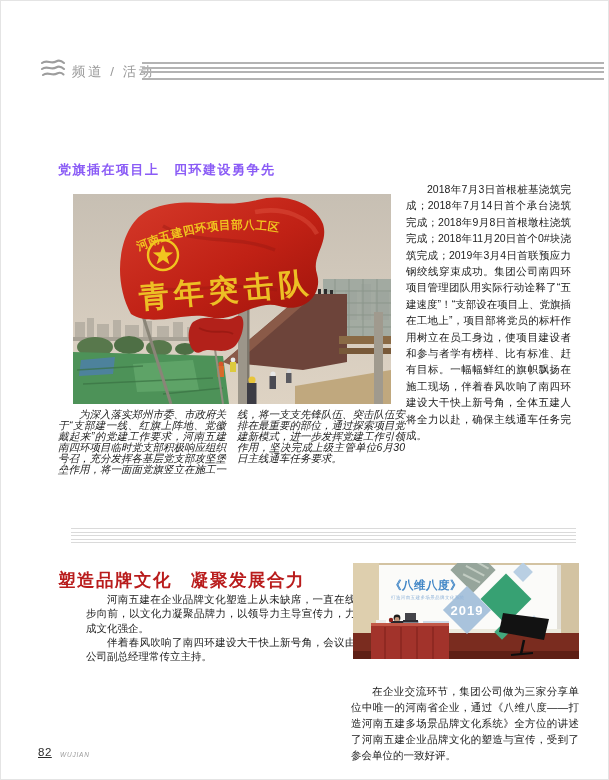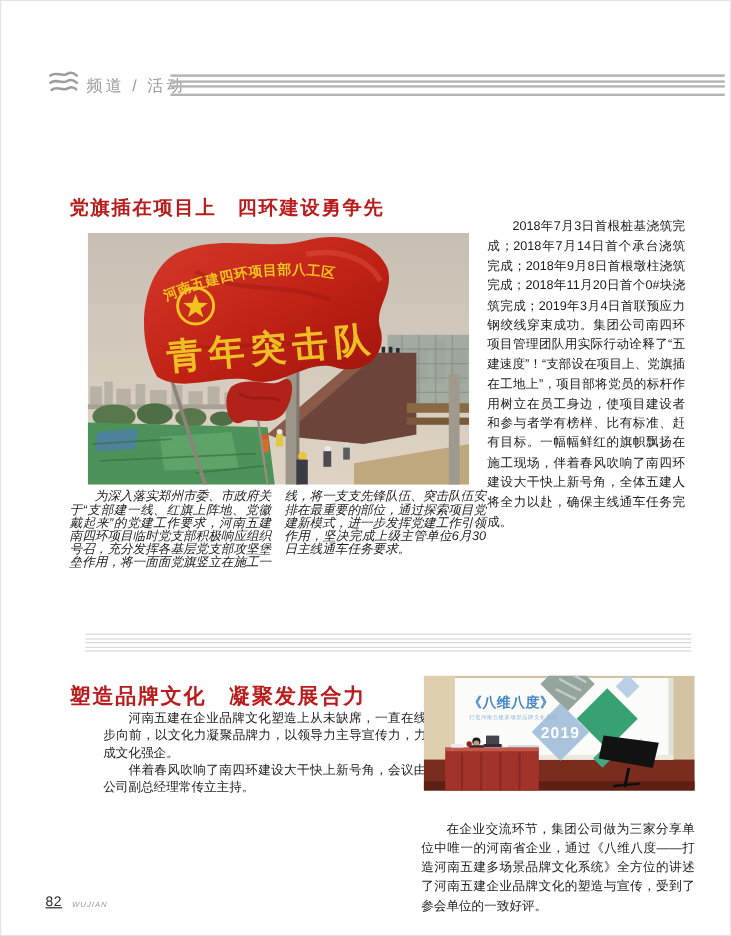--- a/index.html
+++ b/index.html
@@ -14,21 +14,21 @@
   
   .logo{left:39px;top:57px;width:26px;height:23px;}
   .section-label{left:71px;top:62px;font-size:13.5px;color:#9b9b9b;letter-spacing:2.5px;}
   .rules{left:141px;top:61px;width:462px;}
   .rules i{display:block;background:#b3b3b3;height:2px;}
   .rules i:nth-child(2){margin-top:2.5px;}
   .rules i:nth-child(3){margin-top:2.5px;}
   .rules i:nth-child(4){margin-top:4.5px;height:2.5px;}
 
   
-  .title1{left:57px;top:151px;font-size:16px;font-weight:700;letter-spacing:1.5px;color:#b91c1c;}
+  .title1{left:57px;top:151px;font-size:13px;font-weight:700;letter-spacing:1.5px;color:#8b5cf6;}
   .photo1{left:72px;top:193px;width:318px;height:210px;overflow:hidden;}
   .photo1 svg{display:block;width:100%;height:100%;}
   .col-right{left:405px;top:180px;width:165px;font-size:10.5px;line-height:16.4px;text-align:justify;}
   .col-right p,.cols2 p,.a2text p{margin:0;text-indent:2em;}
   .cols2{left:57px;top:408px;width:347px;height:112px;column-count:2;column-gap:11px;
          font-size:10.5px;line-height:11px;text-align:justify;font-style:italic;}
 
   
   .divider{left:70px;top:527px;width:505px;}
   .divider i{display:block;height:1px;background:#dadada;margin-bottom:2.5px;}

